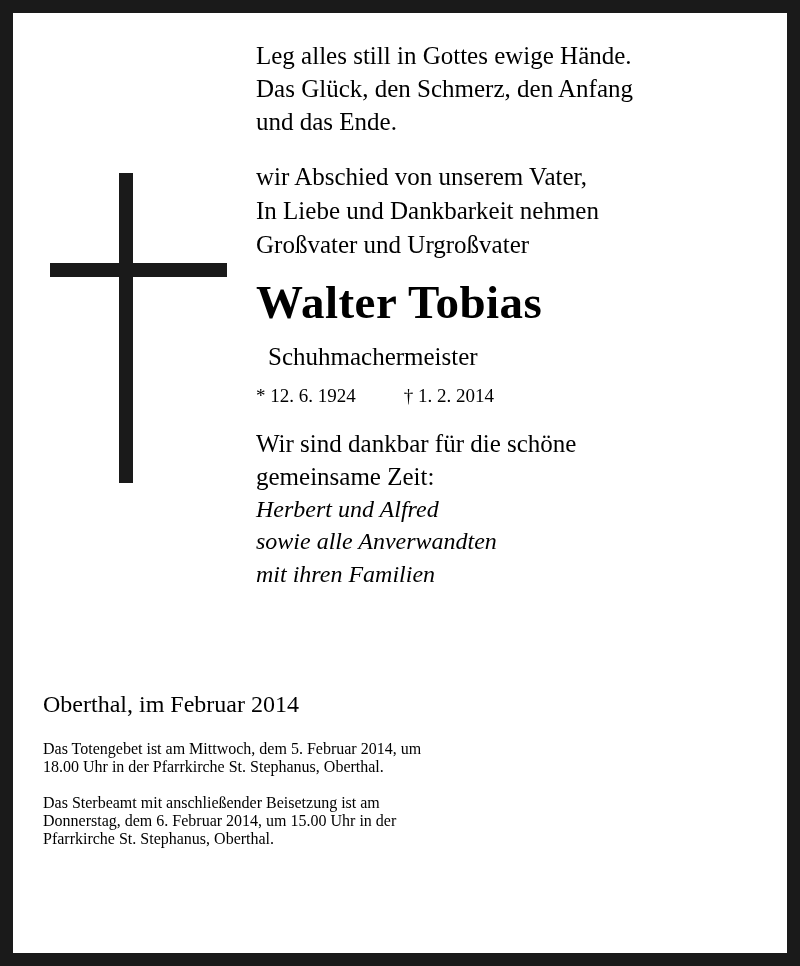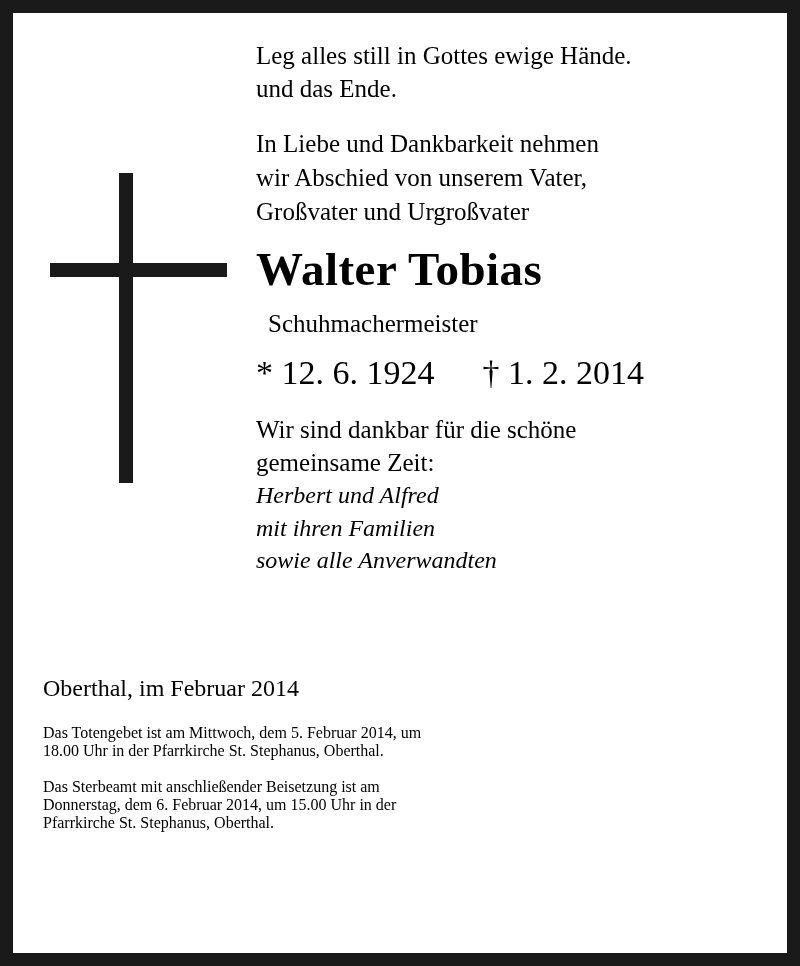--- a/index.html
+++ b/index.html
@@ -83,21 +83,21 @@
     line-height: 1.12;
     margin: 6px 0 2px 0;
     white-space: nowrap;
   }
   .profession {
     font-size: 25px;
     line-height: 1.25;
     margin: 12px;
   }
   .dates {
-    font-size: 34px;
+    font-size: 19px;
     line-height: 1.3;
     margin: 2px 0 18px 0;
   }
   .dates .birth { margin-right: 48px; }
 
   .thanks {
     font-size: 25px;
     line-height: 1.32;
     margin: 0 0 0 0;
   }
@@ -109,21 +109,21 @@
     line-height: 1.36;
     margin: 0;
   }
   .family div { white-space: nowrap; }
 
   
   .bottom {
     position: absolute;
     left: 30px;
     right: 26px;
-    top: 660px;
+    top: 676px;
   }
   .bottom p {
     font-size: 24px;
     line-height: 1.3;
     margin: 0 0 18px 0;
   }
   .bottom p.place { margin-bottom: 20px; }
   .bottom p.last { margin-bottom: 0; }
 </style>
 </head>
@@ -134,45 +134,46 @@
 
     <div class="cross">
       <div class="vbar"></div>
       <div class="hbar"></div>
     </div>
 
     <div class="right-col">
 
       <div class="verse">
         <div>Leg alles still in Gottes ewige Hände.</div>
+        <div>Das Glück, den Schmerz, den Anfang</div>
         <div>und das Ende.</div>
       </div>
 
       <div class="intro">
+        <div>wir Abschied von unserem Vater,</div>
         <div>In Liebe und Dankbarkeit nehmen</div>
-        <div>wir Abschied von unserem Vater,</div>
         <div>Großvater und Urgroßvater</div>
       </div>
 
       <div class="name">Walter Tobias</div>
       <div class="profession">Schuhmachermeister</div>
 
       <div class="dates">
         <span class="birth">* 12. 6. 1924</span><span class="death">† 1. 2. 2014</span>
       </div>
 
       <div class="thanks">
         <div>Wir sind dankbar für die schöne</div>
         <div>gemeinsame Zeit:</div>
       </div>
 
       <div class="family">
         <div>Herbert und Alfred</div>
+        <div>sowie alle Anverwandten</div>
         <div>mit ihren Familien</div>
-        <div>sowie alle Anverwandten</div>
       </div>
 
     </div>
 
     <div class="bottom">
       <p class="place">Oberthal, im Februar 2014</p>
 
       <p>
         </p>
         <div>Das Totengebet ist am Mittwoch, dem 5. Februar 2014, um</div>

